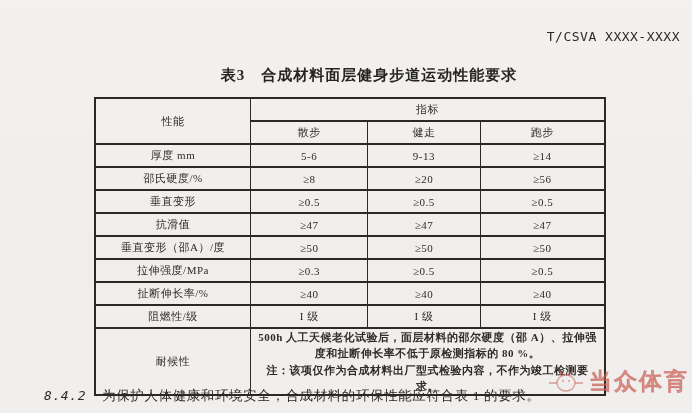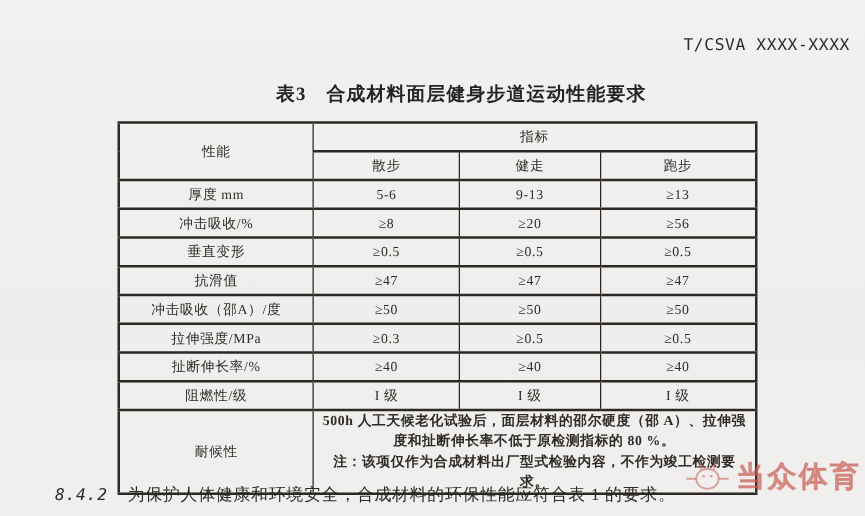--- a/index.html
+++ b/index.html
@@ -85,42 +85,42 @@
       <tr>
         <td>散步</td>
         <td>健走</td>
         <td>跑步</td>
       </tr>
 
       <tr>
         <td>厚度 mm</td>
         <td>5-6</td>
         <td>9-13</td>
-        <td>≥13</td>
+        <td>≥14</td>
       </tr>
       <tr>
-        <td>冲击吸收/%</td>
+        <td>邵氏硬度/%</td>
         <td>≥8</td>
         <td>≥20</td>
         <td>≥56</td>
       </tr>
       <tr>
         <td>垂直变形</td>
         <td>≥0.5</td>
         <td>≥0.5</td>
         <td>≥0.5</td>
       </tr>
       <tr>
         <td>抗滑值</td>
         <td>≥47</td>
         <td>≥47</td>
         <td>≥47</td>
       </tr>
       <tr>
-        <td>冲击吸收（邵A）/度</td>
+        <td>垂直变形（邵A）/度</td>
         <td>≥50</td>
         <td>≥50</td>
         <td>≥50</td>
       </tr>
       <tr>
         <td>拉伸强度/MPa</td>
         <td>≥0.3</td>
         <td>≥0.5</td>
         <td>≥0.5</td>
       </tr>

